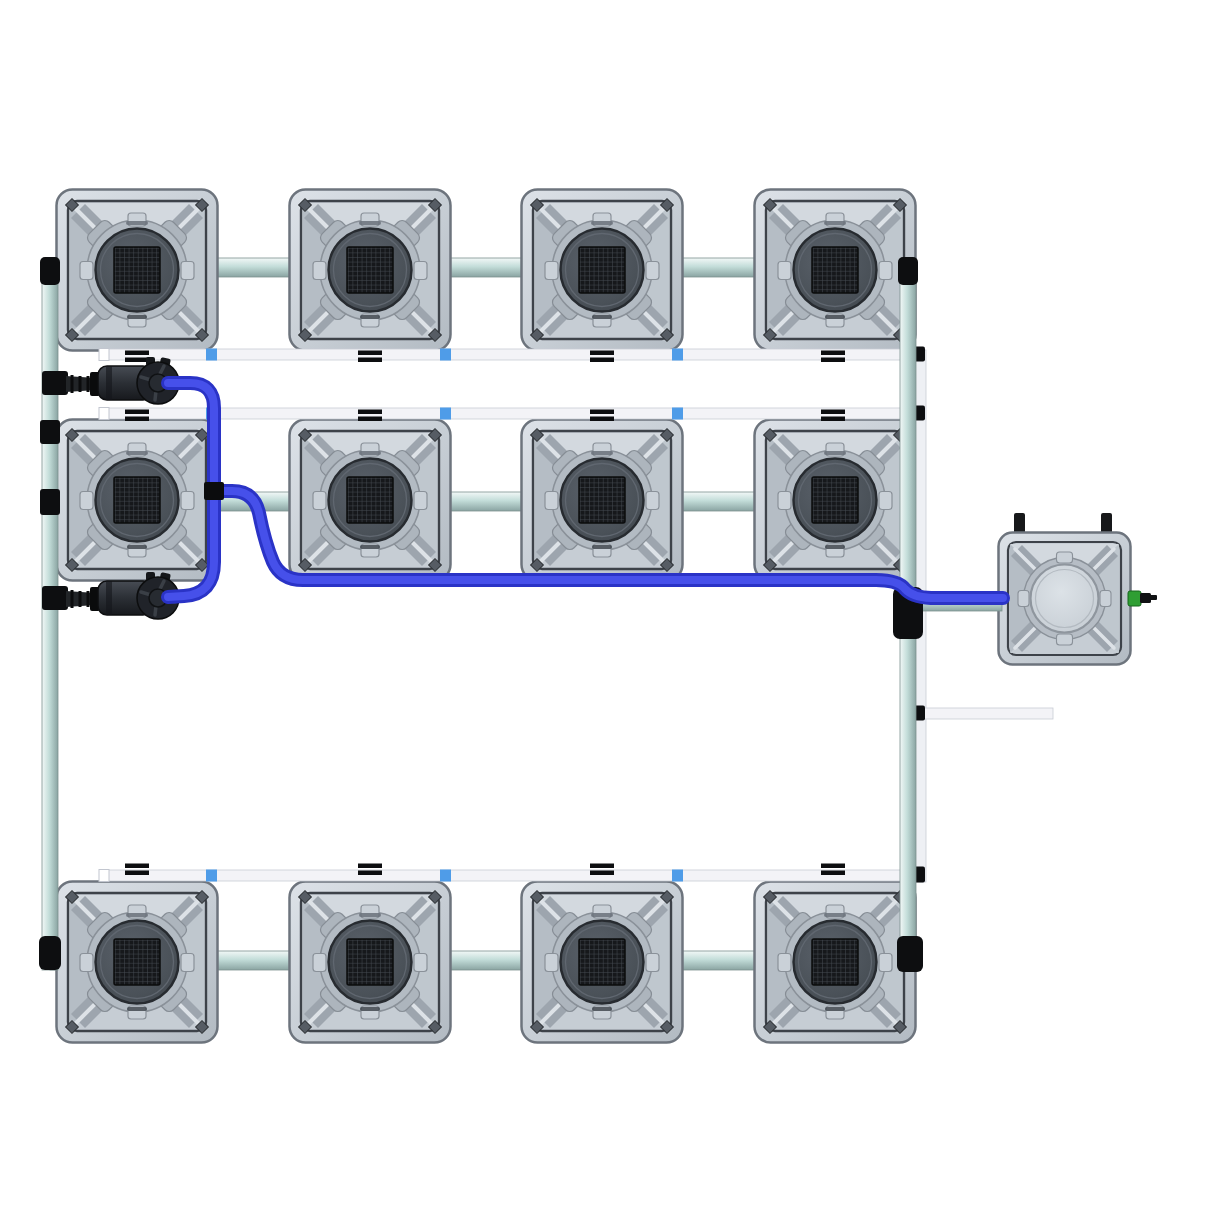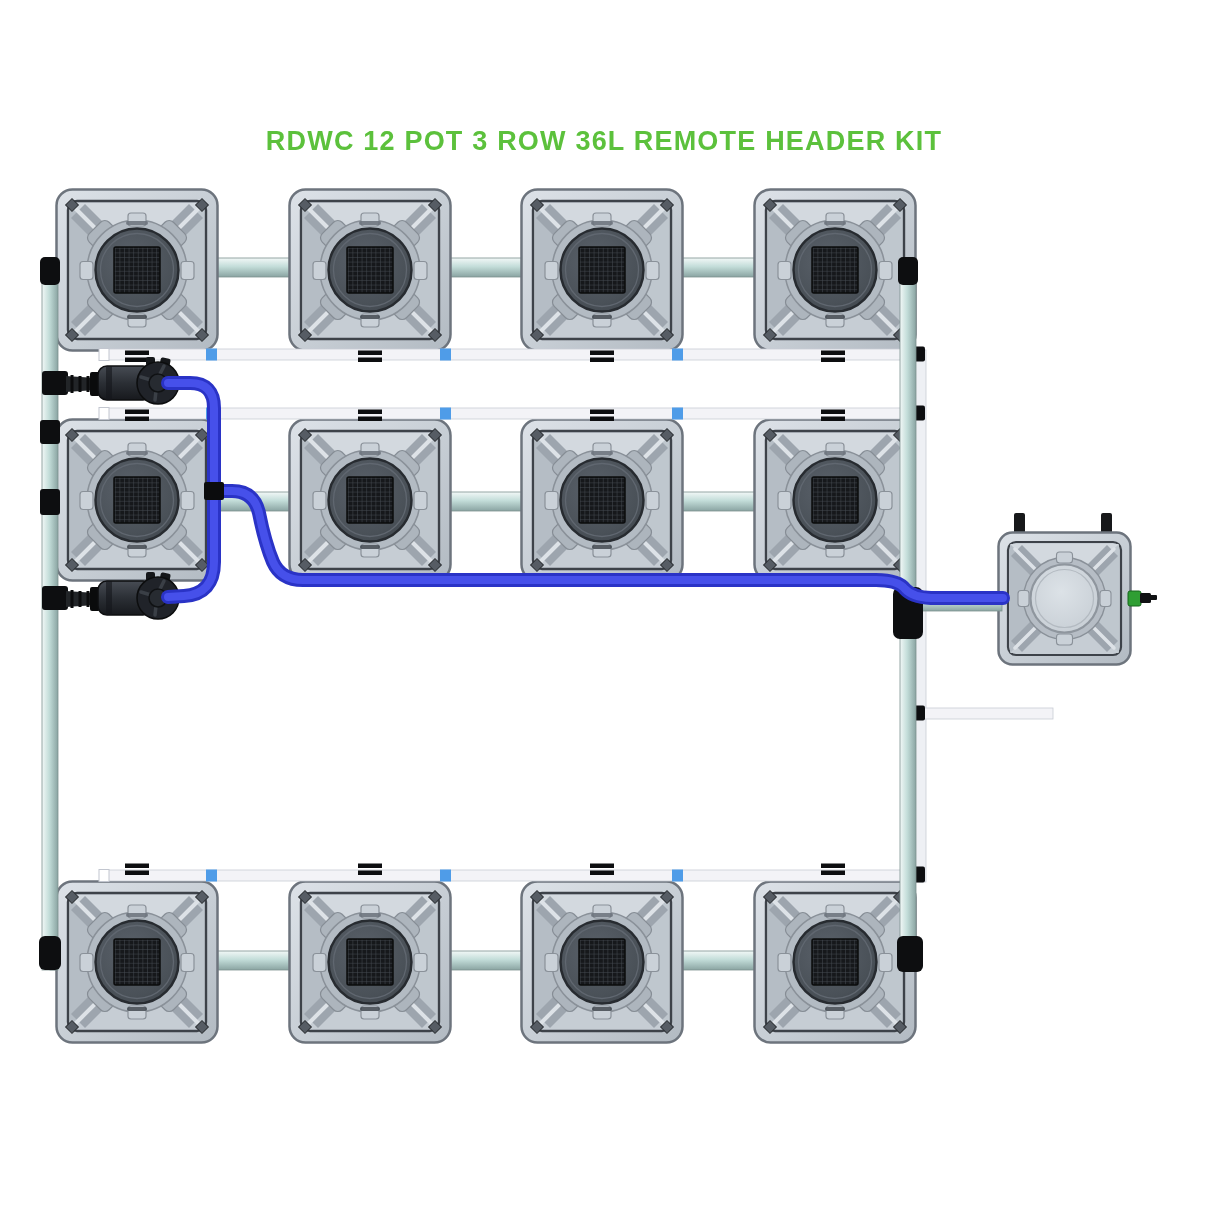--- a/index.html
+++ b/index.html
@@ -8,21 +8,20 @@
   .title{position:absolute;left:0;top:126px;width:100%;margin:0;text-align:center;
          font-size:27px;font-weight:bold;letter-spacing:1.2px;color:#5cc13c;
          font-family:"Liberation Sans", sans-serif;}
   svg.diagram{position:absolute;left:0;top:0;width:1208px;height:1208px;}
 </style>
 </head>
 <body>
 
 <div class="page">
 
-  <h1 class="title">RDWC 12 POT 3 ROW 36L REMOTE HEADER KIT</h1>
 
   <svg class="diagram" viewBox="0 0 1208 1208">
     <defs>
       <linearGradient id="gPotBody" x1="0" y1="0" x2="1" y2="1">
         <stop offset="0" stop-color="#dde2e8"></stop>
           <stop offset="0.55" stop-color="#c6cdd4"></stop>
           <stop offset="1" stop-color="#b2bac2"></stop>
       </linearGradient>
       <radialGradient id="gLid" cx="0.42" cy="0.38" r="0.75">
         <stop offset="0" stop-color="#5a616a"></stop>

